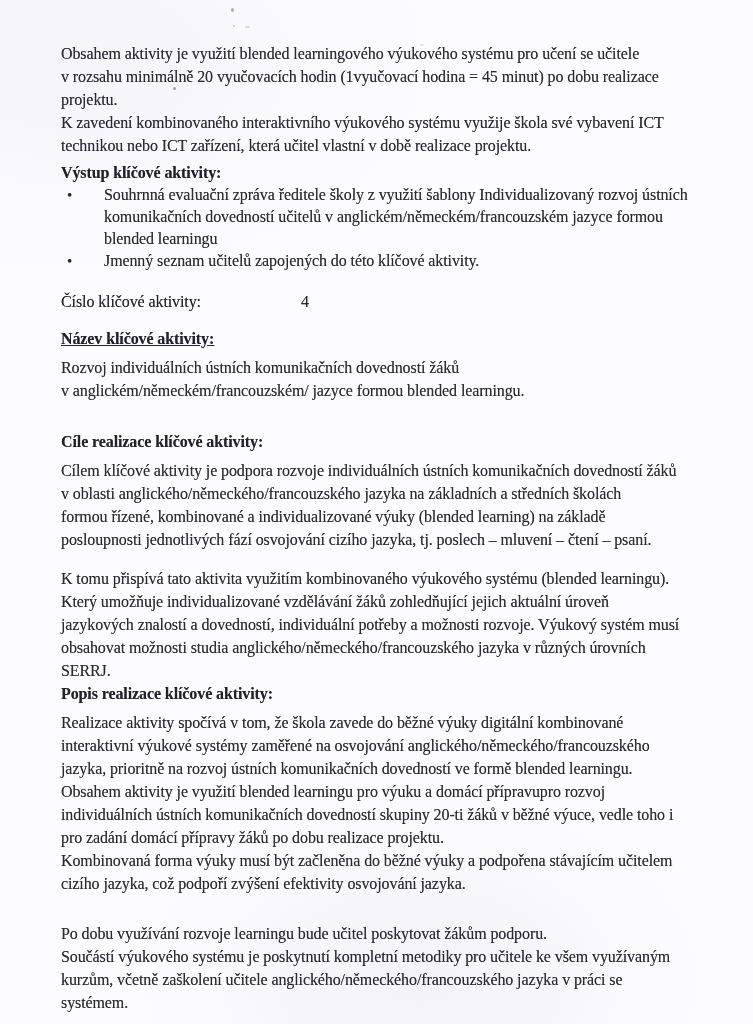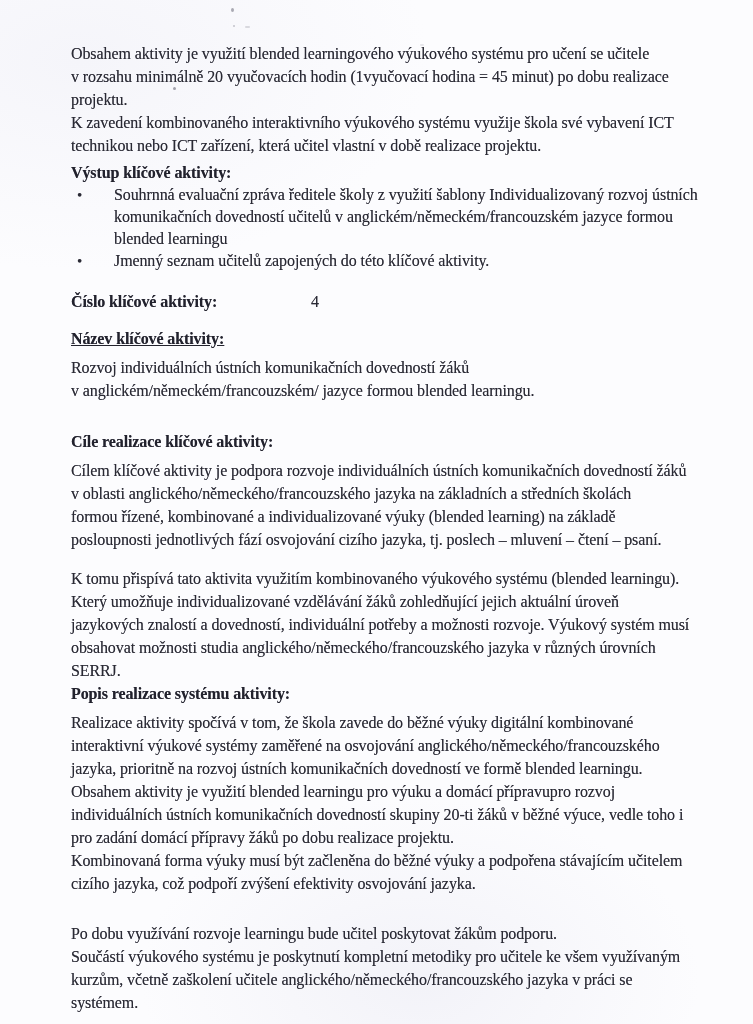--- a/index.html
+++ b/index.html
@@ -14,21 +14,21 @@
     overflow: hidden;
     background:
       radial-gradient(ellipse 400px 260px at 420px 980px, rgba(225,225,238,0.35), rgba(225,225,238,0) 70%),
       radial-gradient(ellipse 500px 300px at 80px 60px, rgba(238,238,246,0.5), rgba(238,238,246,0) 70%),
       #fcfcfe;
     font-family: "Liberation Serif", "DejaVu Serif", serif;
     color: #2a2a34;
   }
   .content {
     position: absolute;
-    left: 71px;
+    left: 61px;
     top: 42px;
     width: 660px;
     font-size: 16px;
     letter-spacing: -0.1px;
     text-shadow: 0 0 0.5px rgba(42,42,58,0.55);
   }
   .para { margin: 0; }
   .para .line {
     line-height: 23px;
     white-space: nowrap;
@@ -56,21 +56,21 @@
     line-height: 22px;
     white-space: nowrap;
   }
   .field-row {
     line-height: 23px;
     white-space: nowrap;
   }
   .field-label {
     display: inline-block;
     width: 240px;
-    font-weight: bold;
+    font-weight: normal;
     color: #22222d;
   }
   .field-value { display: inline-block; }
 
   
   .content > :nth-child(1) { margin-bottom: 4px; }
   .content > :nth-child(2) { margin-top: 0; margin-bottom: 0; }
   .content > :nth-child(4) { margin-top: 18px; }
   .content > :nth-child(5) { margin-top: 14px; text-decoration: underline; }
   .content > :nth-child(7) { margin-top: 28px; }
@@ -126,21 +126,21 @@
         <div class="line">formou řízené, kombinované a individualizované výuky (blended learning) na základě</div>
         <div class="line">posloupnosti jednotlivých fází osvojování cizího jazyka, tj. poslech – mluvení – čtení – psaní.</div>
       </div>
       <div class="para">
         <div class="line">K tomu přispívá tato aktivita využitím kombinovaného výukového systému (blended learningu).</div>
         <div class="line">Který umožňuje individualizované vzdělávání žáků zohledňující jejich aktuální úroveň</div>
         <div class="line">jazykových znalostí a dovedností, individuální potřeby a možnosti rozvoje. Výukový systém musí</div>
         <div class="line">obsahovat možnosti studia anglického/německého/francouzského jazyka v různých úrovních</div>
         <div class="line">SERRJ.</div>
       </div>
-      <div class="heading">Popis realizace systému aktivity:</div>
+      <div class="heading">Popis realizace klíčové aktivity:</div>
       <div class="para">
         <div class="line">Realizace aktivity spočívá v tom, že škola zavede do běžné výuky digitální kombinované</div>
         <div class="line">interaktivní výukové systémy zaměřené na osvojování anglického/německého/francouzského</div>
         <div class="line">jazyka, prioritně na rozvoj ústních komunikačních dovedností ve formě blended learningu.</div>
         <div class="line">Obsahem aktivity je využití blended learningu pro výuku a domácí přípravupro rozvoj</div>
         <div class="line">individuálních ústních komunikačních dovedností skupiny 20-ti žáků v běžné výuce, vedle toho i</div>
         <div class="line">pro zadání domácí přípravy žáků po dobu realizace projektu.</div>
         <div class="line">Kombinovaná forma výuky musí být začleněna do běžné výuky a podpořena stávajícím učitelem</div>
         <div class="line">cizího jazyka, což podpoří zvýšení efektivity osvojování jazyka.</div>
       </div>

